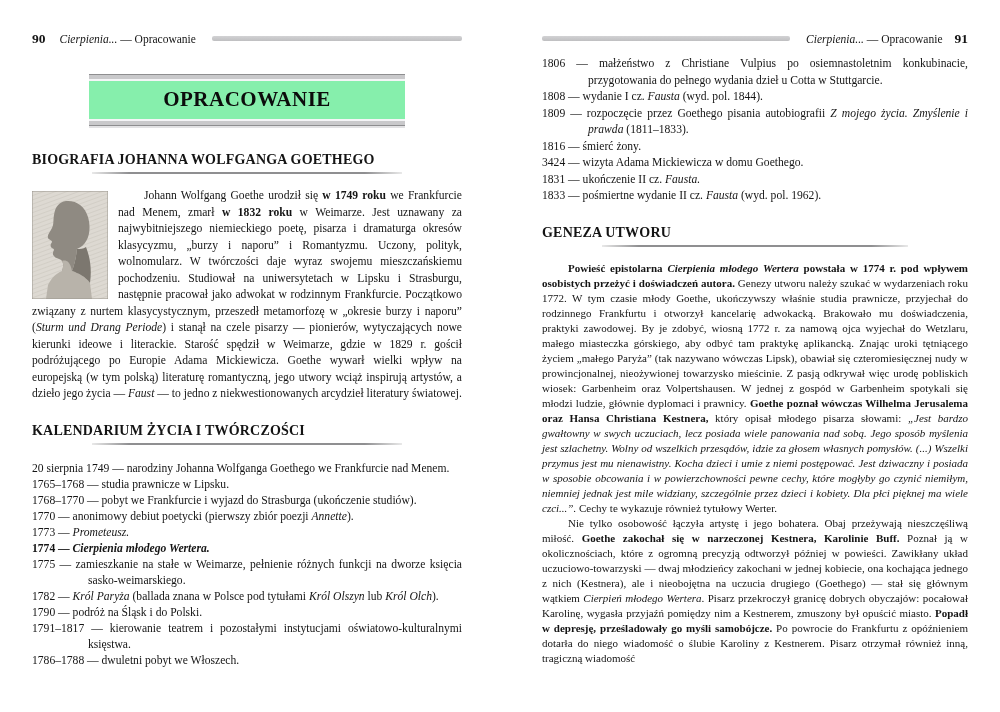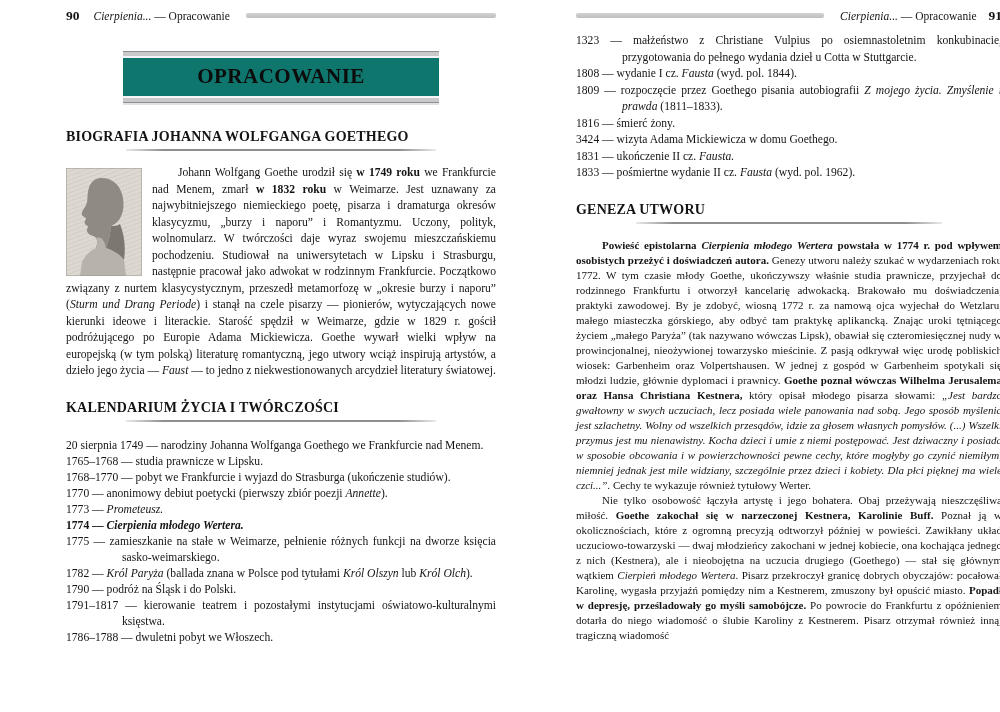--- a/index.html
+++ b/index.html
@@ -3,40 +3,40 @@
 <meta charset="utf-8">
 <style>
   html,body{margin:0;padding:0;}
   body{
     width:1000px;height:712px;position:relative;overflow:hidden;
     background:#ffffff;color:#141414;
     font-family:"Liberation Serif", serif;
   }
   .b{font-weight:bold;}
   .i{font-style:italic;}
-  .page{position:absolute;top:8px;margin-left:34px;}
+  .page{position:absolute;top:31px;}
   .page-left{left:32px;width:430px;}
   .page-right{left:542px;width:426px;}
 
   .running-header{display:flex;align-items:center;height:15px;font-size:11.5px;}
   .pagenum{font-weight:bold;font-size:13.5px;line-height:15px;}
   .runtitle{font-size:11.5px;white-space:nowrap;}
   .runtitle em{font-style:italic;}
   .header-bar{flex:1;height:5px;border-radius:2px;
     background:linear-gradient(to bottom,#d2d2d4,#bfbfc1);}
   .page-left .runtitle{margin-left:14px;}
   .page-left .header-bar{margin-left:16px;}
   .page-right .header-bar{margin-right:16px;}
   .page-right .pagenum{margin-left:12px;}
 
   .banner{width:316px;margin:28px auto 0;background:#c9c9cb;padding:4px 0;
     border-top:1px solid #8e8e90;border-bottom:1px solid #8e8e90;
     box-shadow:0 2px 0 #e2e2e4;}
   .banner-inner{border-top:2px solid #f5f5f7;border-bottom:2px solid #f5f5f7;
-    background:#0f766e;text-align:center;font-weight:bold;font-size:21px;
+    background:#86efac;text-align:center;font-weight:bold;font-size:21px;
     letter-spacing:0.5px;padding:6px 0 7px;color:#0c0c0c;}
 
   .sec-heading{margin:0;font-size:14px;font-weight:bold;
     letter-spacing:0.2px;line-height:16px;}
   .mt-bio{margin-top:26px;}
   .mt-cal{margin-top:20px;}
   .mt-gen{margin-top:20px;}
   .heading-rule{height:2px;width:72%;margin:4px auto 0;
     background:linear-gradient(to right,#e9e9e9,#8f8f91 12%,#8f8f91 88%,#e9e9e9);}
 
@@ -108,21 +108,21 @@
 </section>
 
 <section class="page page-right">
   <header class="running-header">
     <span class="header-bar"></span>
     <span class="runtitle"><em>Cierpienia...</em><span> — Opracowanie</span></span>
     <span class="pagenum">91</span>
   </header>
 
   <div class="timeline right-hang">
-      <div class="timeline-item"><span>1323 — małżeństwo z Christiane Vulpius po osiemnastoletnim konkubinacie, przygotowania do pełnego wydania dzieł u Cotta w Stuttgarcie.</span></div>
+      <div class="timeline-item"><span>1806 — małżeństwo z Christiane Vulpius po osiemnastoletnim konkubinacie, przygotowania do pełnego wydania dzieł u Cotta w Stuttgarcie.</span></div>
       <div class="timeline-item"><span>1808 — wydanie I cz. </span><span class="i">Fausta</span><span> (wyd. pol. 1844).</span></div>
       <div class="timeline-item"><span>1809 — rozpoczęcie przez Goethego pisania autobiografii </span><span class="i">Z mojego życia. Zmyślenie i prawda</span><span> (1811–1833).</span></div>
       <div class="timeline-item"><span>1816 — śmierć żony.</span></div>
       <div class="timeline-item"><span>3424 — wizyta Adama Mickiewicza w domu Goethego.</span></div>
       <div class="timeline-item"><span>1831 — ukończenie II cz. </span><span class="i">Fausta.</span></div>
       <div class="timeline-item"><span>1833 — pośmiertne wydanie II cz. </span><span class="i">Fausta</span><span> (wyd. pol. 1962).</span></div>
     </div>
 
   <h2 class="sec-heading mt-gen">GENEZA UTWORU</h2>
   <div class="heading-rule"></div>

